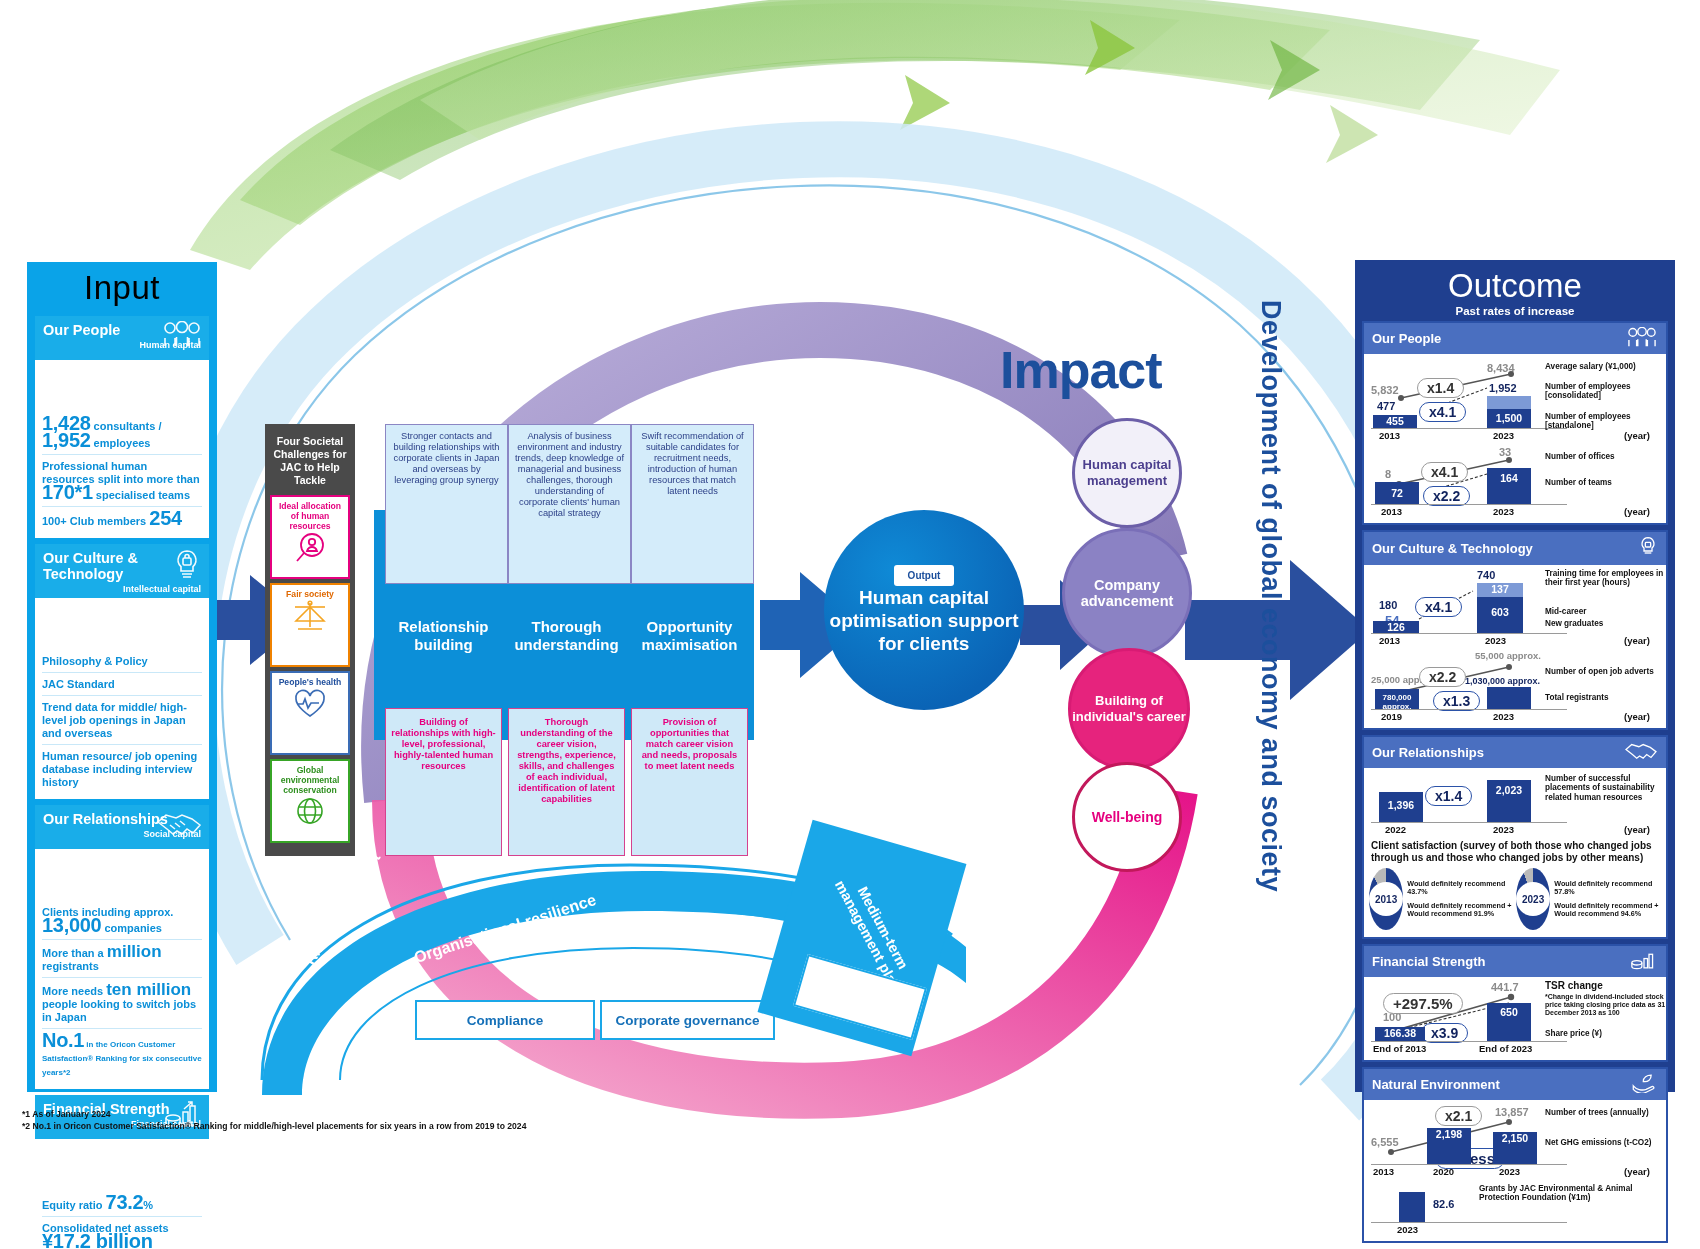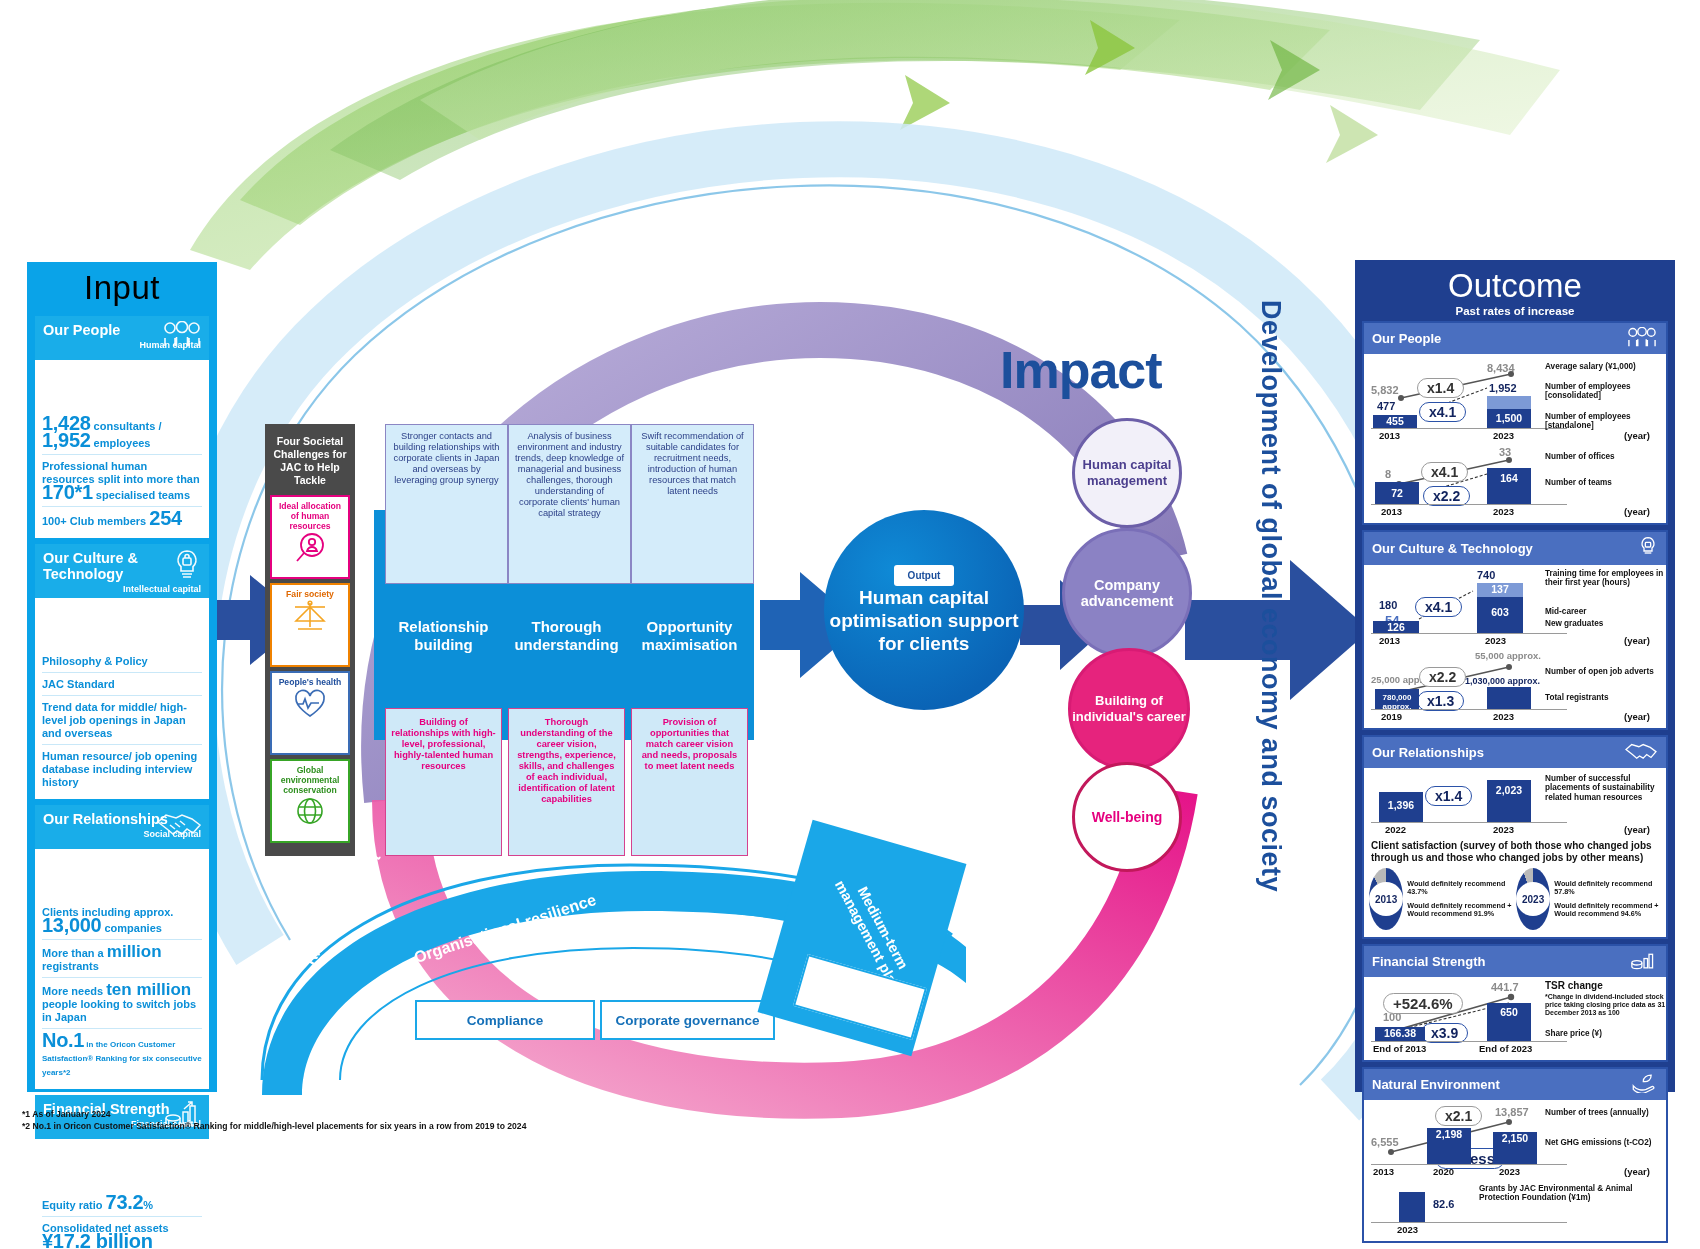--- a/index.html
+++ b/index.html
@@ -555,21 +555,21 @@
         </div>
         <div class="chart" style="height:74px;margin-top:2px;">
           <div class="cnote cgray" style="position:absolute;left:2px;top:24px;font-size:9.5px;">25,000 approx.</div>
           <div class="cnote cgray" style="position:absolute;left:106px;top:0px;font-size:9.5px;">55,000 approx.</div>
           <svg style="position:absolute;left:0;top:0;" width="200" height="74">
               <path d="M26,42 L140,16" stroke="#555" stroke-width="1.4"></path>
               <circle cx="140" cy="16" r="3" fill="#555"></circle>
               <circle cx="26" cy="42" r="3" fill="#555"></circle>
             </svg>
           <div class="mult gray" style="position:absolute;left:50px;top:16px;">x2.2</div>
-          <div class="mult" style="position:absolute;left:48px;top:40px;">x1.3</div>
+          <div class="mult" style="position:absolute;left:64px;top:40px;">x1.3</div>
           <div class="cnote cdark" style="position:absolute;left:96px;top:26px;font-size:9px;">1,030,000 approx.</div>
           <div class="bar" style="position:absolute;left:6px;top:38px;width:44px;height:20px;">
             <div class="bval" style="font-size:8px;padding-top:4px">780,000 approx.</div>
             </div>
           <div class="bar" style="position:absolute;left:118px;top:36px;width:44px;height:22px;"></div>
           <div class="axis" style="position:absolute;left:2px;top:58px;width:196px;"></div>
           <div class="yr" style="position:absolute;left:12px;top:60px;">2019</div>
           <div class="yr" style="position:absolute;left:124px;top:60px;">2023</div>
           <div class="yr" style="position:absolute;left:255px;top:60px;">(year)</div>
           <div class="cnote" style="position:absolute;left:176px;top:16px;width:125px;">Number of open job adverts</div>
@@ -642,21 +642,21 @@
       </div>
       <div class="oc-body">
         <div class="chart" style="height:76px;">
           <div class="cnum cgray" style="position:absolute;left:122px;top:0px;">441.7</div>
           <div class="cnum cgray" style="position:absolute;left:14px;top:30px;">100</div>
           <svg style="position:absolute;left:0;top:0;" width="200" height="76">
               <path d="M24,50 L142,16" stroke="#555" stroke-width="1.6"></path>
               <circle cx="142" cy="16" r="3.2" fill="#555"></circle>
             <path d="M26,50 L140,22" stroke="#333" stroke-width="1.1" stroke-dasharray="3,2"></path>
             </svg>
-          <div class="mult gray" style="position:absolute;left:14px;top:12px;font-size:15px;">+524.6%</div>
+          <div class="mult gray" style="position:absolute;left:14px;top:12px;font-size:15px;">+297.5%</div>
           <div class="mult" style="position:absolute;left:52px;top:42px;">x3.9</div>
           <div class="bar" style="position:absolute;left:6px;top:46px;width:50px;height:14px;">
             <div class="bval">166.38</div>
             </div>
           <div class="bar" style="position:absolute;left:118px;top:22px;width:44px;height:38px;">
             <div class="bval" style="padding-top:3px">650</div>
             </div>
           <div class="axis" style="position:absolute;left:2px;top:60px;width:196px;"></div>
           <div class="yr" style="position:absolute;left:4px;top:62px;">End of 2013</div>
           <div class="yr" style="position:absolute;left:110px;top:62px;">End of 2023</div>

